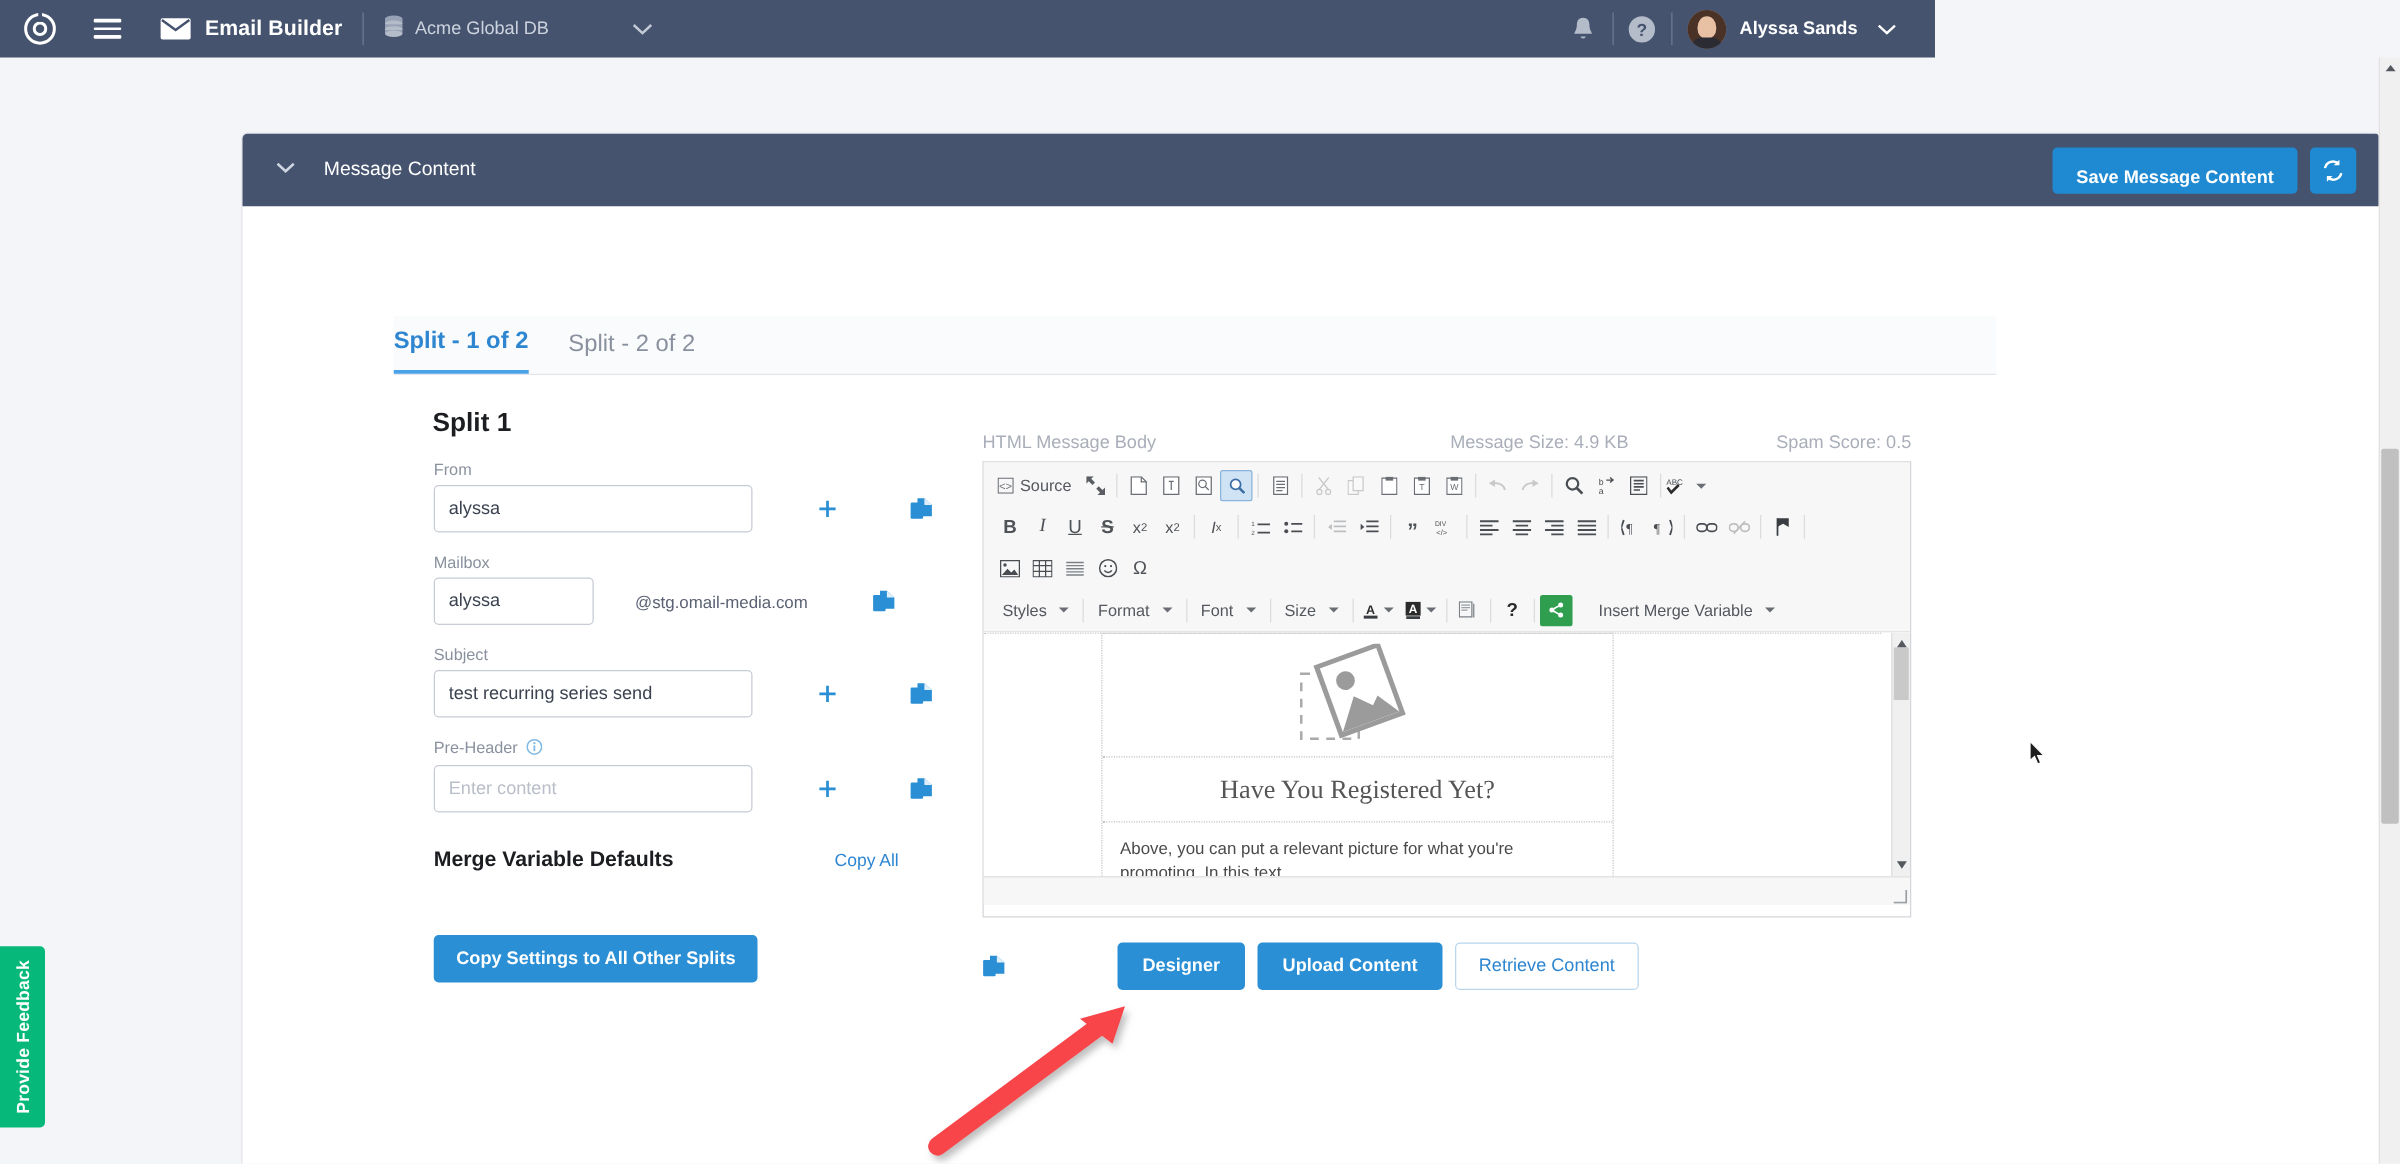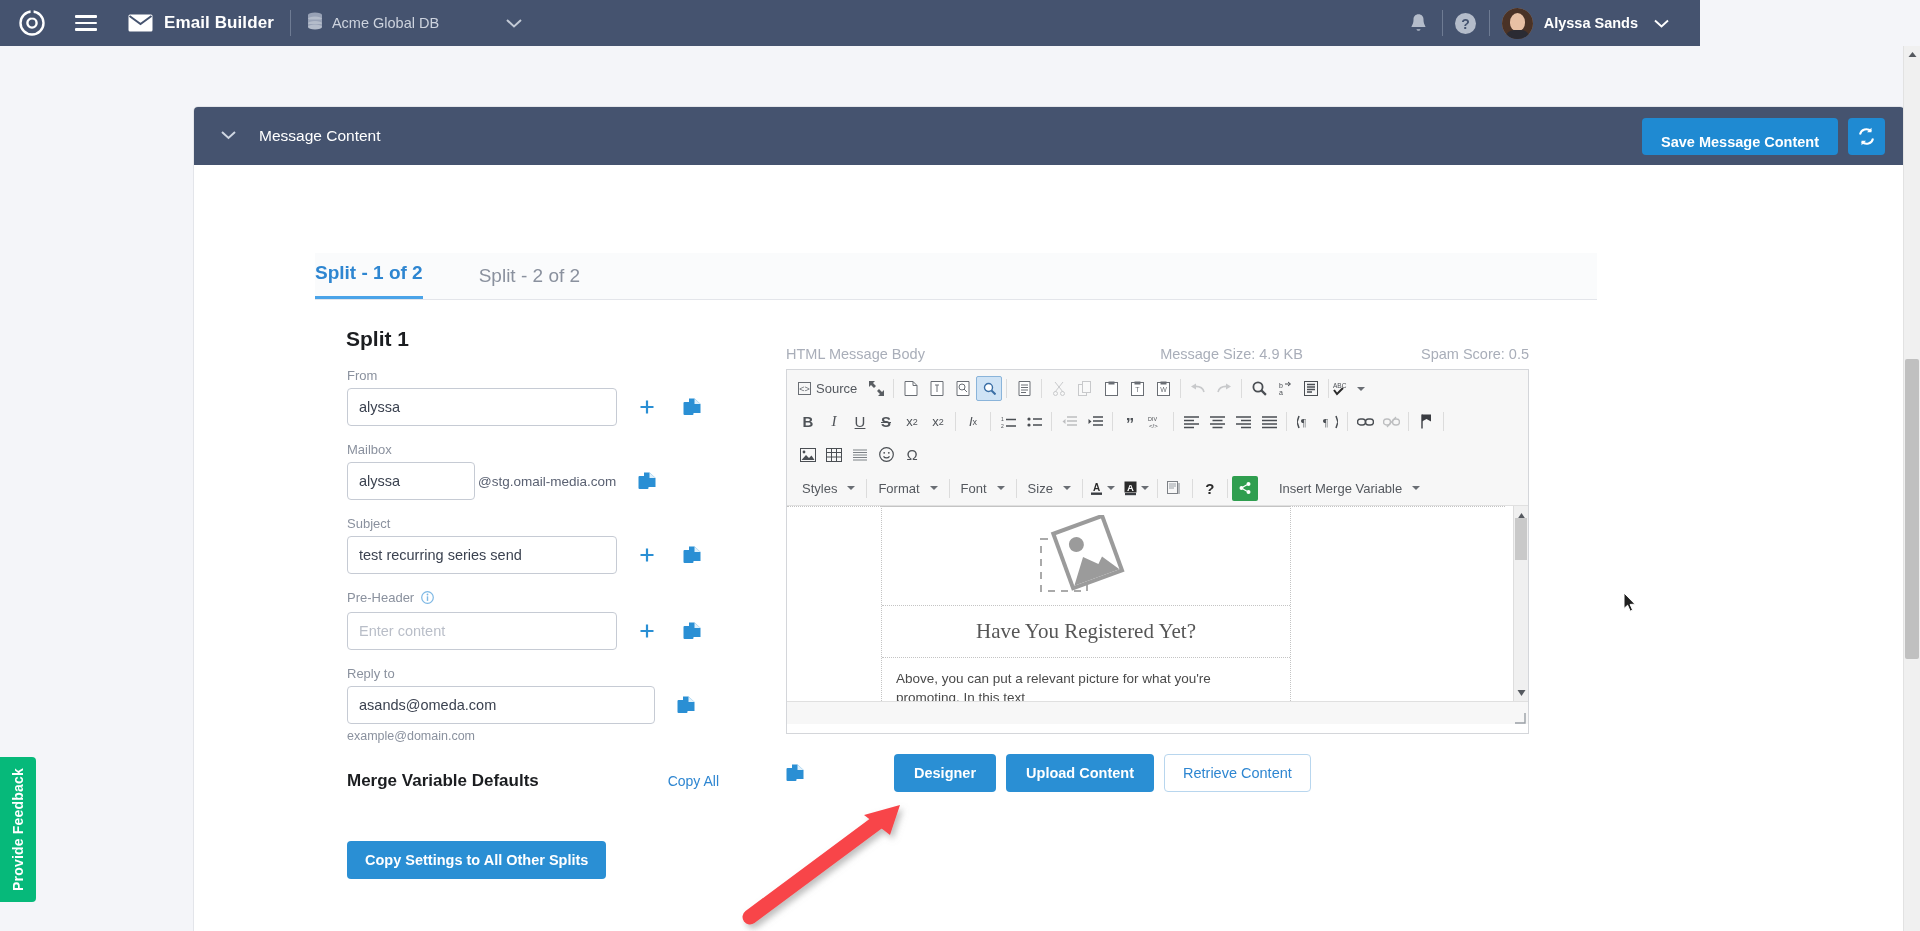--- a/index.html
+++ b/index.html
@@ -8,21 +8,21 @@
     margin: 0; padding: 0;
     width: 1920px; height: 931px;
     overflow: hidden;
     font-family: "Liberation Sans", sans-serif;
     background: #f4f5f9;
   }
   .app { position: relative; width: 1920px; height: 931px; overflow: hidden; background: #f4f5f9; }
 
   
   .topnav {
-    position: absolute; top: 0; left: 0; width: 1700px; height: 46px;
+    position: absolute; top: 0; left: 0; width: 1548px; height: 46px;
     background: #45536f; display: flex; align-items: center; z-index: 40;
   }
   .brandlogo { width: 44px; display: flex; align-items: center; justify-content: center; margin-left: 10px; }
   .hamb { width: 44px; display: flex; flex-direction: column; gap: 4px; align-items: center; justify-content: center;
           margin-left: 10px; cursor: pointer; }
   .hamb span { display:block; width: 22px; height: 2.5px; background: #ffffff; border-radius: 1px; }
   .navapp { display: flex; align-items: center; gap: 11px; margin-left: 20px; }
   .navapp .mailicon { display:flex; align-items:center; }
   .navapp .apptitle { color: #ffffff; font-size: 17px; font-weight: bold; letter-spacing: .1px; }
   .navdiv { width: 1px; height: 26px; background: #6e7b93; margin: 0 16px; }
@@ -83,31 +83,31 @@
     display:flex; align-items:center; justify-content:center; cursor:pointer;
   }
 
   
   .tabsrow {
     position:absolute; left: 315px; top: 207px; width: 1282px; height: 47px;
     background:#fafbfc; border-bottom:1px solid #e3e5ea; display:flex; align-items:flex-end;
   }
   .tab { padding: 0 0 12px 0; margin-right: 32px; font-size:19px; cursor:pointer; }
   .tab.active { color:#2e86d1; font-weight:bold; border-bottom: 3px solid #4aa3e8; }
-  .tab.inactive { color:#8a919e;margin-left:24px; }
+  .tab.inactive { color:#8a919e; }
 
   .split-title {
     position:absolute; left: 346px; top: 281px; font-size: 21px; font-weight: bold; color:#1b1d20;
   }
 
   
   .form { position:absolute; left: 347px; top: 322px; width: 400px; }
   .fgroup { margin-bottom: 16px; }
   .flabel { font-size: 13px; color:#8a919e; margin-bottom: 5px; display:block; }
-  .frow { display:flex; align-items:center; }
+  .frow { display:flex; align-items:center;gap:30px; }
   .finput {
     height: 38px; border:1px solid #c6cbd4; border-radius:4px; padding: 0 11px;
     font-size: 14.5px; color:#3b4250; font-family:"Liberation Sans", sans-serif;
     background:#fff; outline:none;
   }
   .finput::placeholder { color:#b9bec8; }
   .w270 { width: 270px; }
   .w64 { width: 64px; }
   .w310 { width: 308px; }
   .plusbtn { margin-left: 22px; width: 16px; display:flex; align-items:center; justify-content:center; cursor:pointer; }
@@ -384,34 +384,20 @@
           <span class="copybtn">
             <svg width="19" height="19" viewBox="0 0 19 19">
               <rect x="0.5" y="4" width="10" height="13" rx="1" fill="#2a8fd4"></rect>
               <path d="M6 0.5 h5.5 L17.5 6 v9 H6 Z" fill="#2a8fd4"></path>
               <path d="M11.5 0.5 v5.5 H17.5" fill="#dff0fb"></path>
             </svg>
           </span>
         </div>
       </div>
 
-      <div class="fgroup">
-        <label class="flabel">Reply to</label>
-        <div class="frow">
-          <input class="finput w310" value="asands@omeda.com" style="">
-          <span class="copybtn" style="margin-left:22px">
-            <svg width="19" height="19" viewBox="0 0 19 19">
-              <rect x="0.5" y="4" width="10" height="13" rx="1" fill="#2a8fd4"></rect>
-              <path d="M6 0.5 h5.5 L17.5 6 v9 H6 Z" fill="#2a8fd4"></path>
-              <path d="M11.5 0.5 v5.5 H17.5" fill="#dff0fb"></path>
-            </svg>
-          </span>
-        </div>
-        <div class="helper">example@domain.com</div>
-      </div>
 
       <div class="mvd-row">
         <span class="mvd-title">Merge Variable Defaults</span>
         <span class="copyall">Copy All</span>
       </div>
 
       <button class="btn-copysettings">Copy Settings to All Other Splits</button>
     </div>
 
     <div class="editor-meta">

